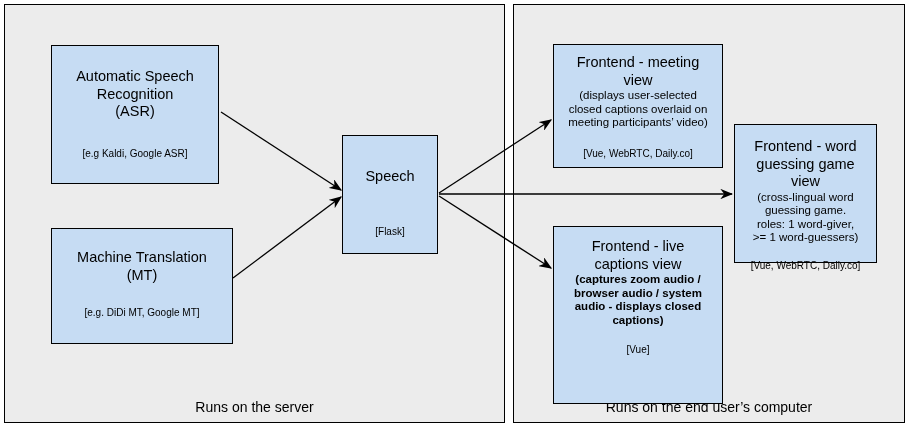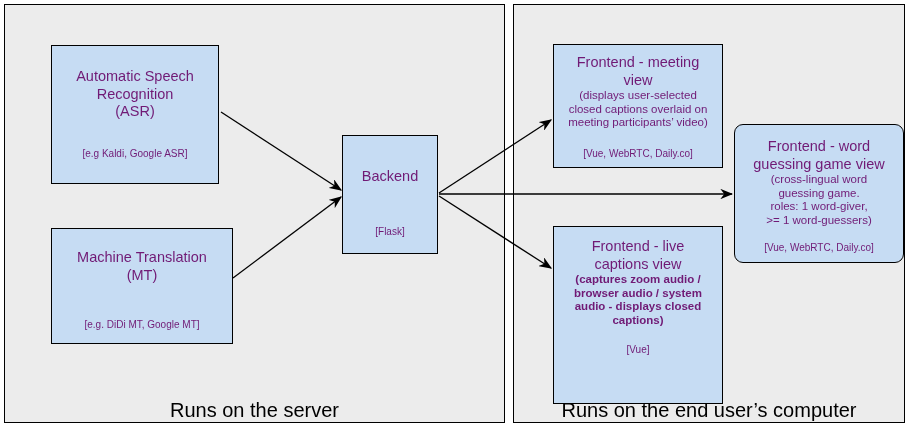--- a/index.html
+++ b/index.html
@@ -21,60 +21,60 @@
     border: 1.6px solid #000000;
     box-sizing: border-box;
   }
   #panel-server  { left: 4px;   top: 4px; width: 501px; height: 419px; }
   #panel-client  { left: 513px; top: 4px; width: 392px; height: 419px; }
 
   .panel-label {
     position: absolute;
     width: 100%;
     text-align: center;
-    font-size: 20px;
+    font-size: 14px;
     color: #000000;
     white-space: nowrap;
   }
 
   .node {
     position: absolute;
     background: #c6dcf3;
     border: 1.4px solid #000000;
     box-sizing: border-box;
     display: flex;
     flex-direction: column;
     align-items: center;
     justify-content: flex-start;
     text-align: center;
-    color: #701a75;
+    color: #000000;
     padding: 6px 5px;
   }
   .node .title {
     font-size: 14.5px;
     line-height: 17.5px;
     white-space: pre-line;
   }
   .node .detail {
     font-size: 11.5px;
     line-height: 13.5px;
     white-space: pre-line;
   }
   .node .tech {
     font-size: 10px;
     line-height: 13.5px;
     white-space: pre-line;
   }
 
   
   #node-asr   { left: 51px;  top: 45px;  width: 168px; height: 139px; }
-  #node-mt    { left: 51px;  top: 228px; width: 182px; height: 116px; gap: 12px; }
+  #node-mt    { left: 51px;  top: 228px; width: 182px; height: 116px; }
   #node-backend { left: 342px; top: 135px; width: 96px; height: 119px; }
   #node-meeting { left: 553px; top: 44px;  width: 170px; height: 124px; }
-  #node-word    { left: 734px; top: 124px; width: 170px; height: 139px; border-radius: 9px; }
+  #node-word    { left: 734px; top: 124px; width: 143px; height: 139px; }
   #node-live    { left: 553px; top: 226px; width: 170px; height: 178px; }
 
   #node-asr .title { margin-top: 16px; }
   #node-asr .tech  { margin-top: 26px; }
 
   #node-mt .title { margin-top: 14px; }
   #node-mt .tech  { margin-top: 22px; }
 
   #node-backend .title { margin-top: 26px; }
   #node-backend .tech  { margin-top: 39px; }
@@ -136,21 +136,21 @@
     <div class="tech">[e.g Kaldi, Google ASR]</div>
   </div>
 
   <div class="node" id="node-mt">
     <div class="title">Machine Translation
 (MT)</div>
     <div class="tech">[e.g. DiDi MT, Google MT]</div>
   </div>
 
   <div class="node" id="node-backend">
-    <div class="title">Backend</div>
+    <div class="title">Speech</div>
     <div class="tech">[Flask]</div>
   </div>
 
   <div class="node" id="node-meeting">
     <div class="title">Frontend - meeting
 view</div>
     <div class="detail">(displays user-selected
 closed captions overlaid on
 meeting participants’ video)</div>
     <div class="tech">[Vue, WebRTC, Daily.co]</div>

